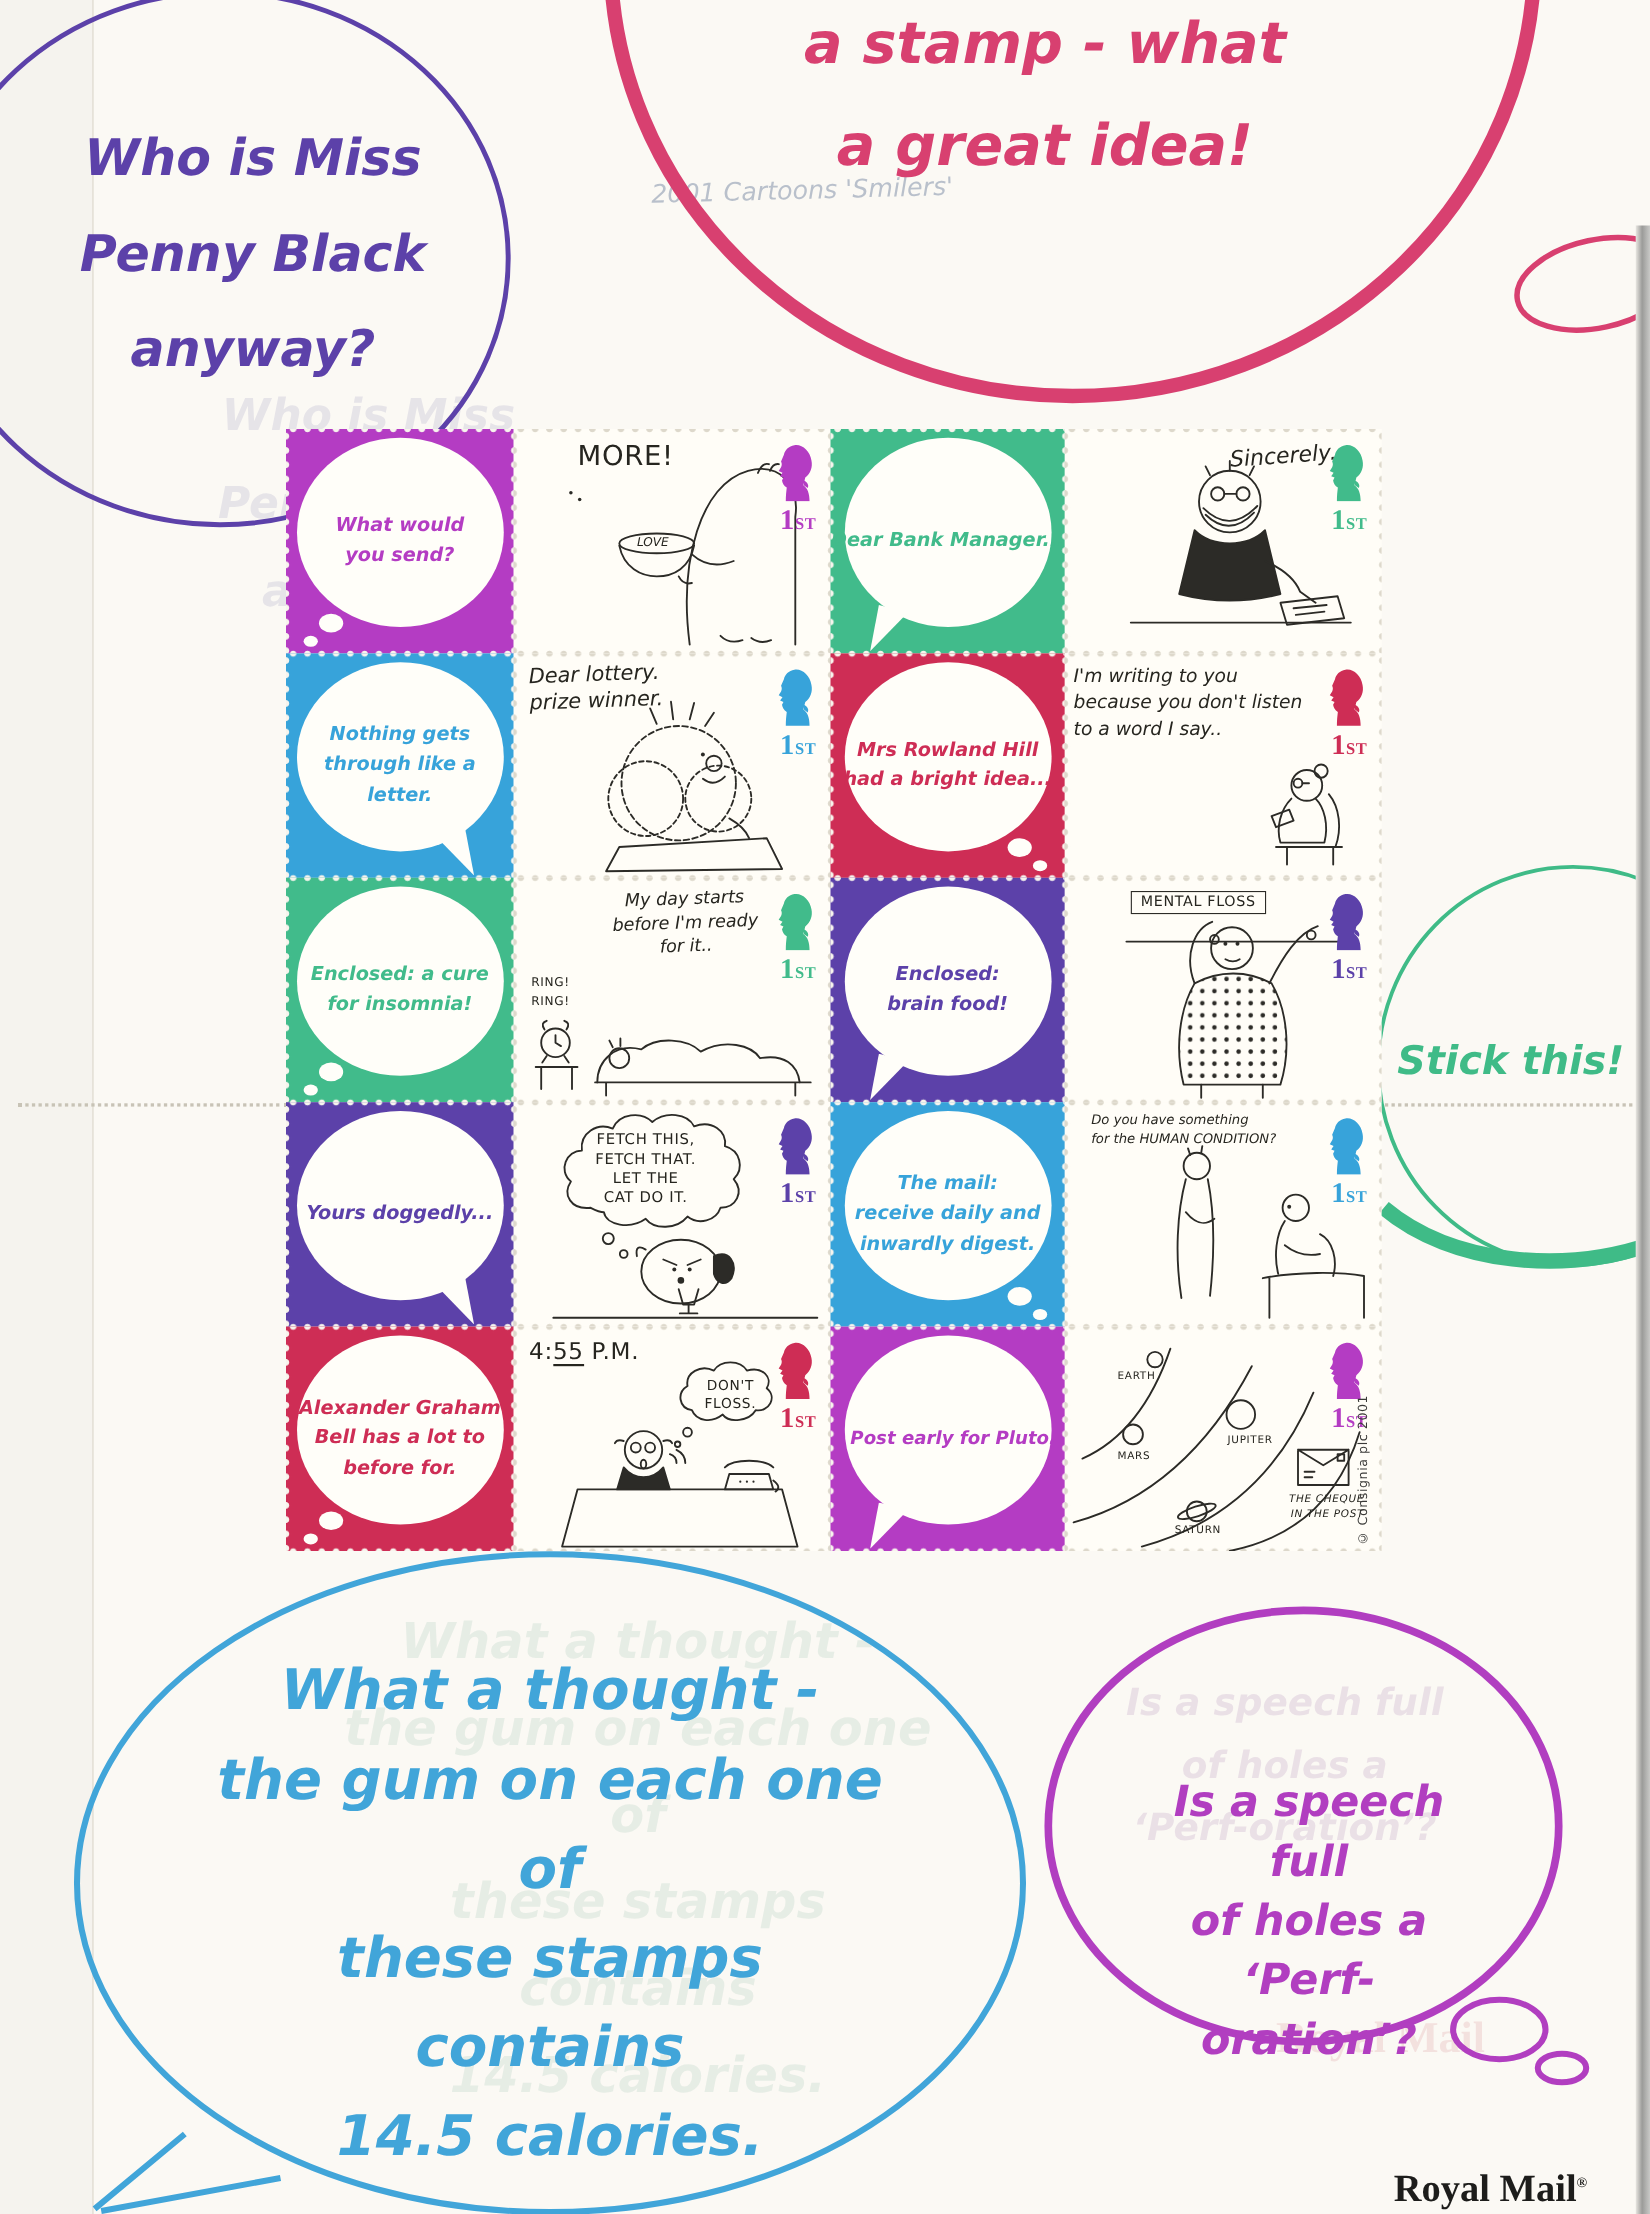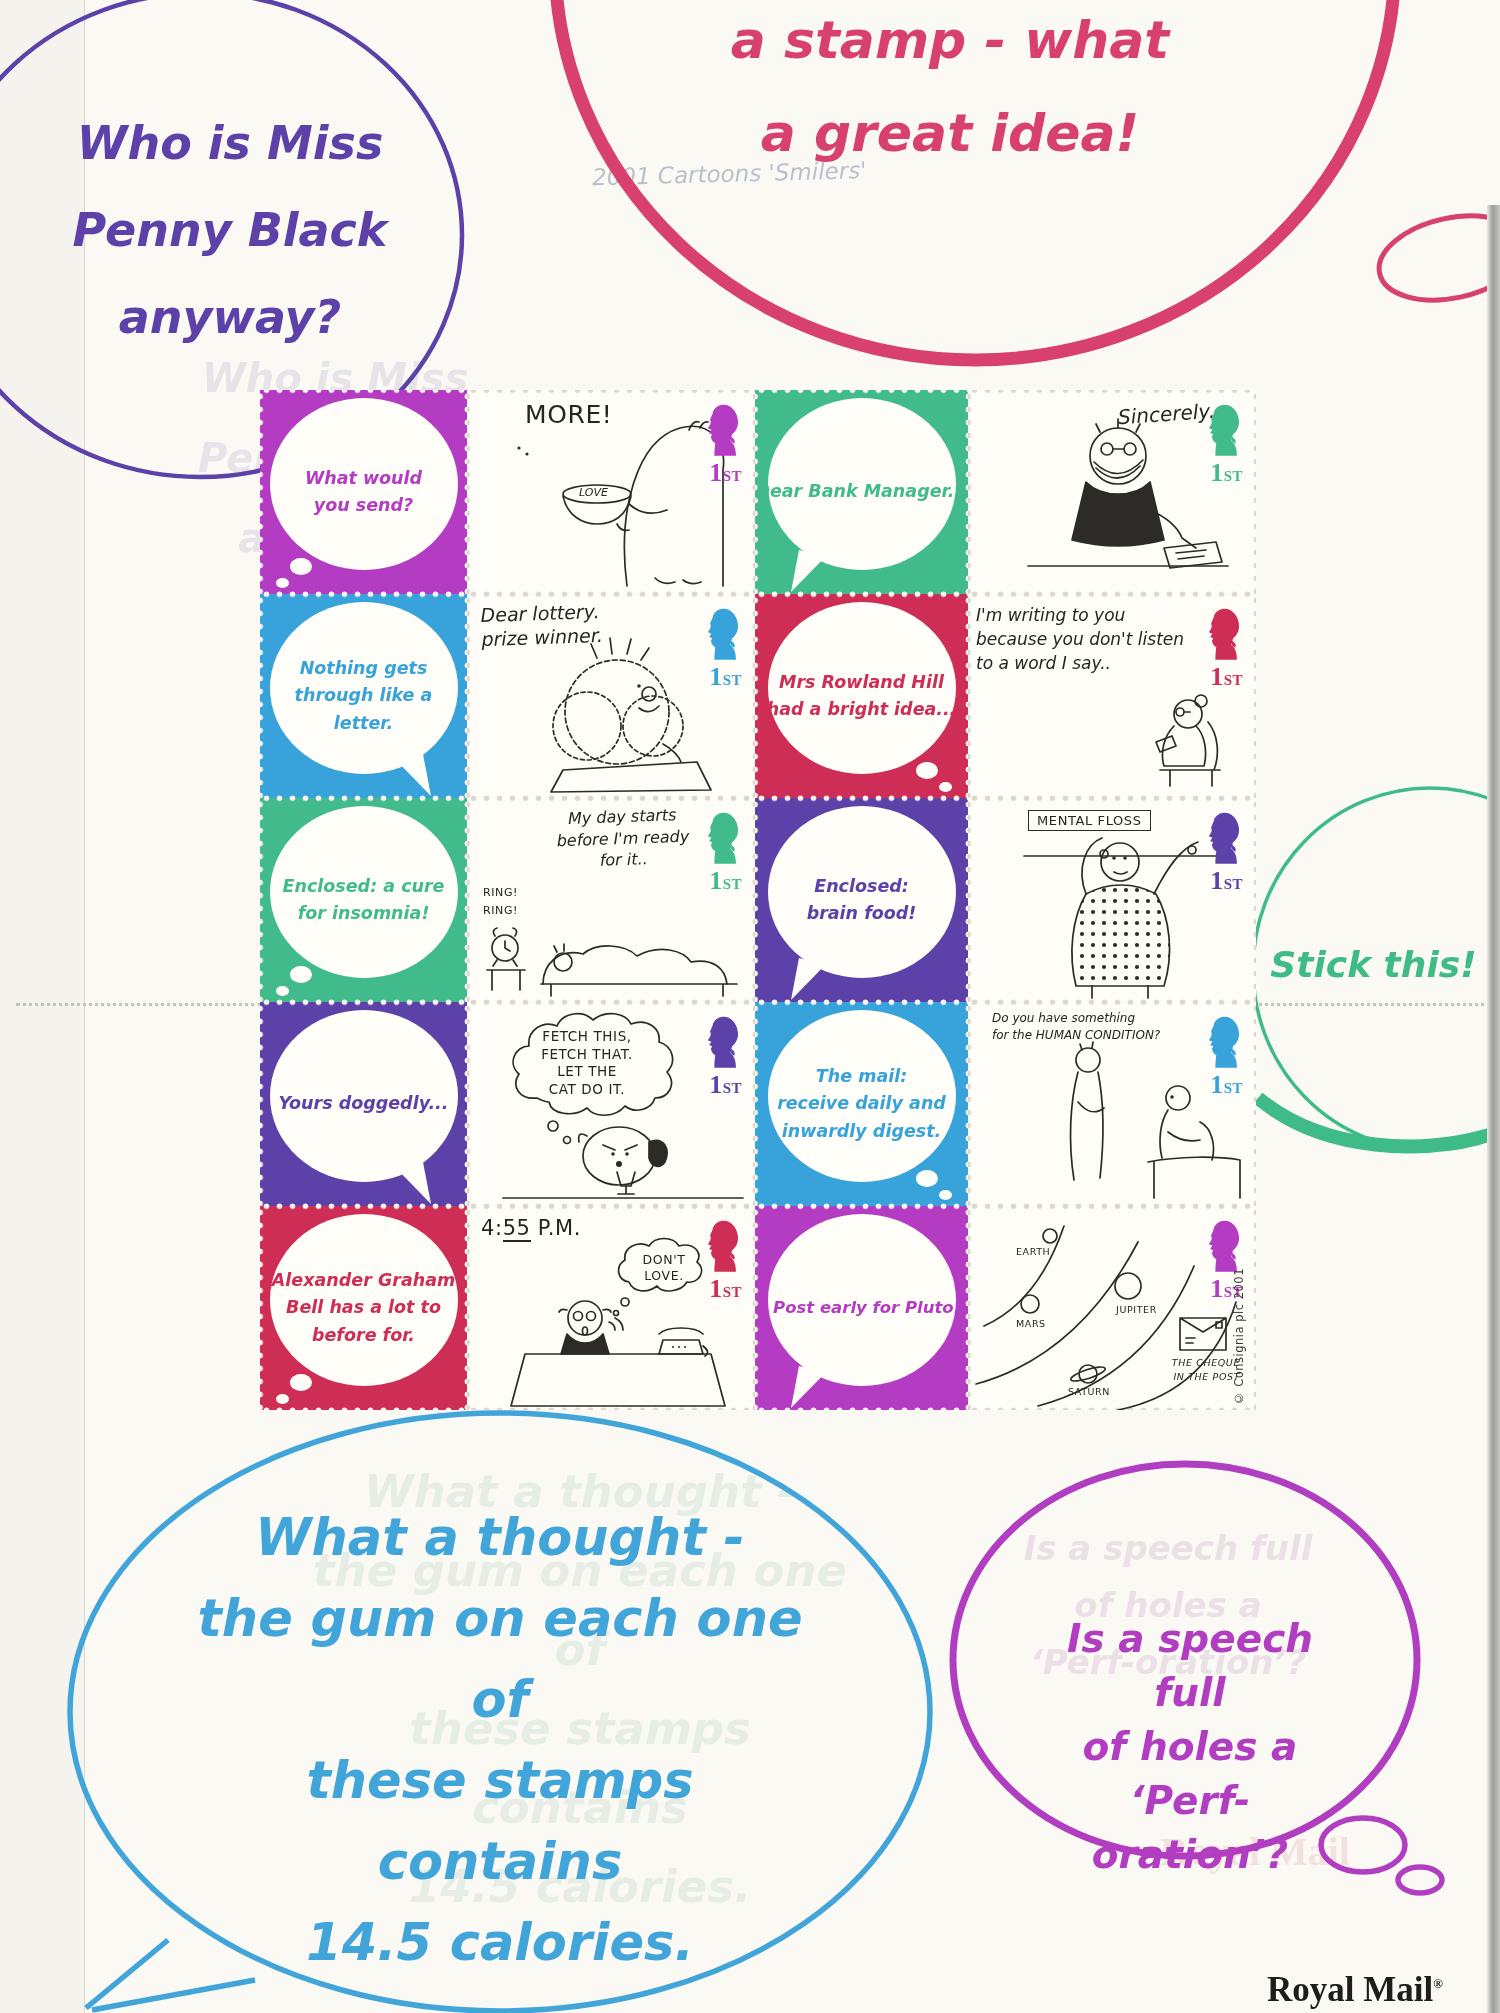--- a/index.html
+++ b/index.html
@@ -454,21 +454,21 @@
         <path d="M 196 134 L 232 134 L 236 148 L 192 148 Z"></path>
         <path d="M 192 128 C 200 120 228 120 236 128"></path>
         <path d="M 236 140 q 8 6 2 10"></path>
         <circle cx="206" cy="141" r="1" fill="#2c2b27" stroke="none"></circle>
           <circle cx="212" cy="141" r="1" fill="#2c2b27" stroke="none"></circle>
           <circle cx="218" cy="141" r="1" fill="#2c2b27" stroke="none"></circle>
       </svg>
       <span class="cap print" style="left:14px;top:10px;font-size:21px;"><span style="display:inline">4:</span><span class="u55" style="display:inline">55</span><span style="display:inline"> P.M.</span></span>
       <div class="cap print" style="left:158px;top:46px;width:78px;font-size:12.5px;line-height:1.3;text-align:center;">
         <span>DON'T</span>
-          <span>LOVE.</span>
+          <span>FLOSS.</span>
       </div>
       <svg class="queen" viewBox="0 0 44 62">
           <use href="#queen-path"></use>
         </svg>
       <span class="denom">1ST</span>
     </div>
     <div class="cell label c-magenta">
       <div class="bubble"></div>
       <div class="tail bl"></div>
       <div class="label-text" style="font-size:16.5px;padding-left:10px;">

